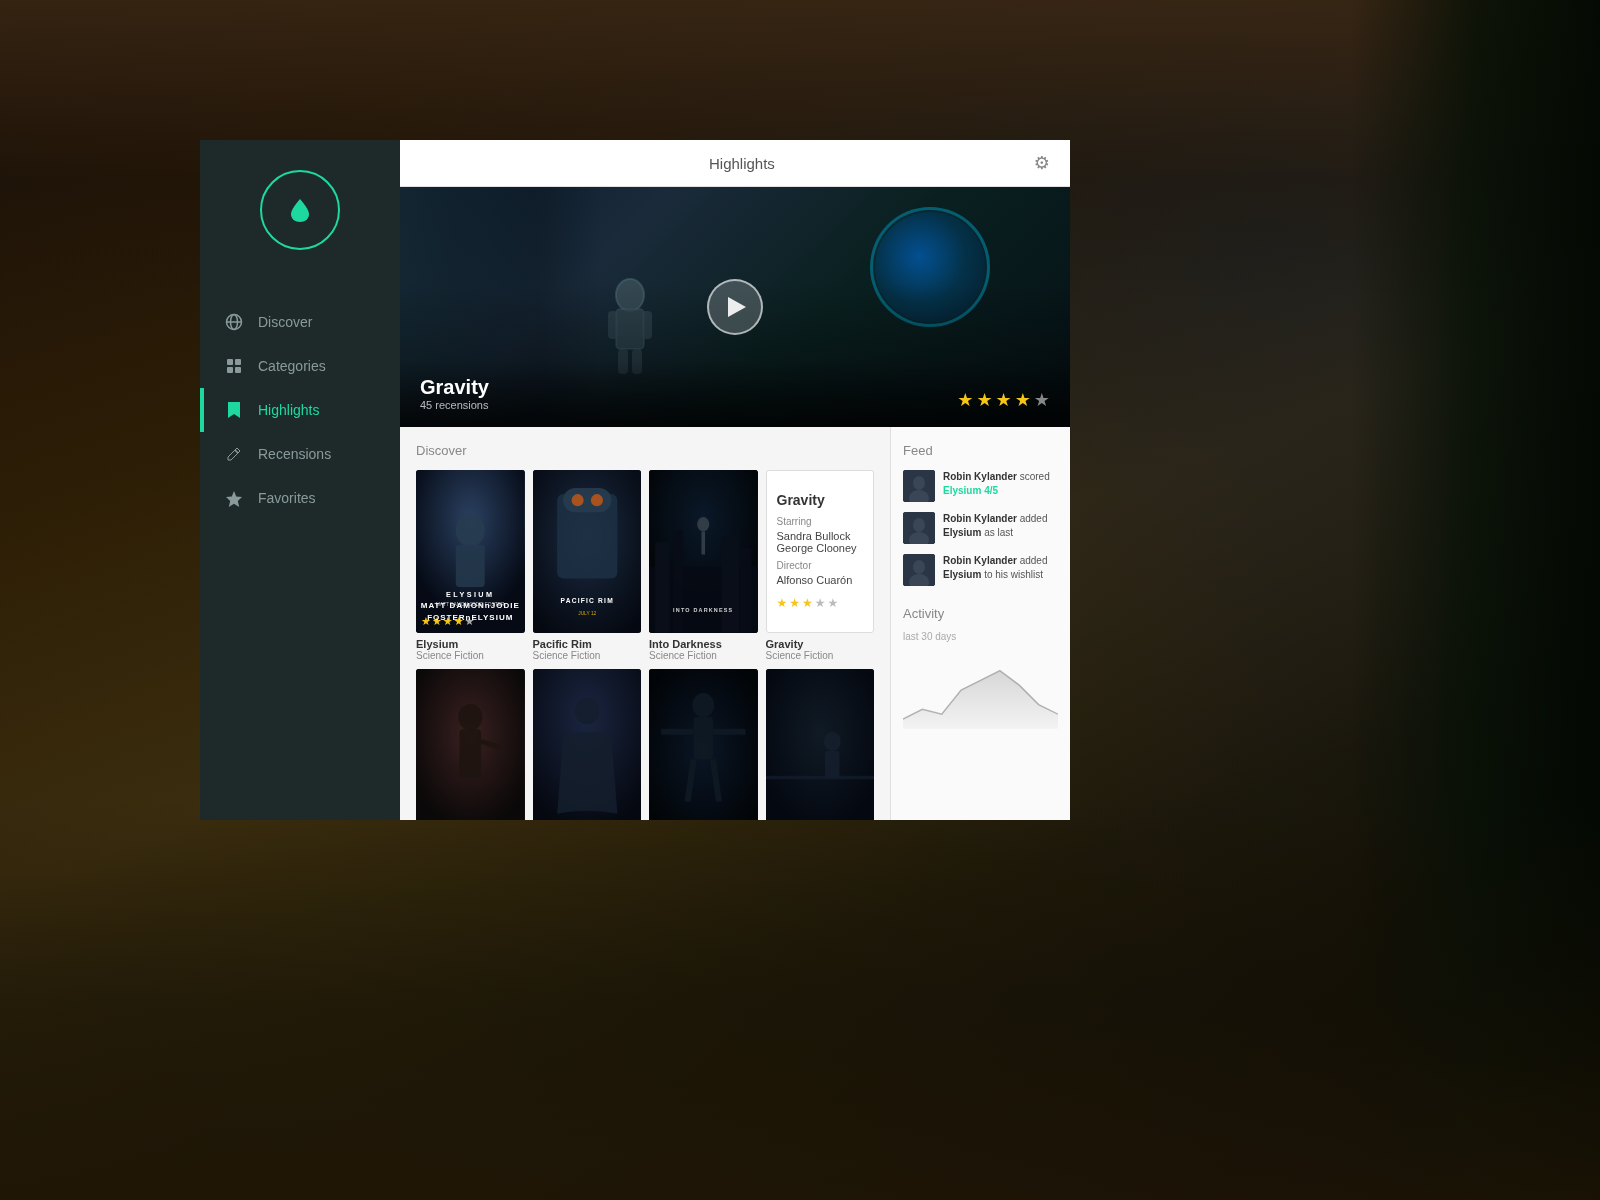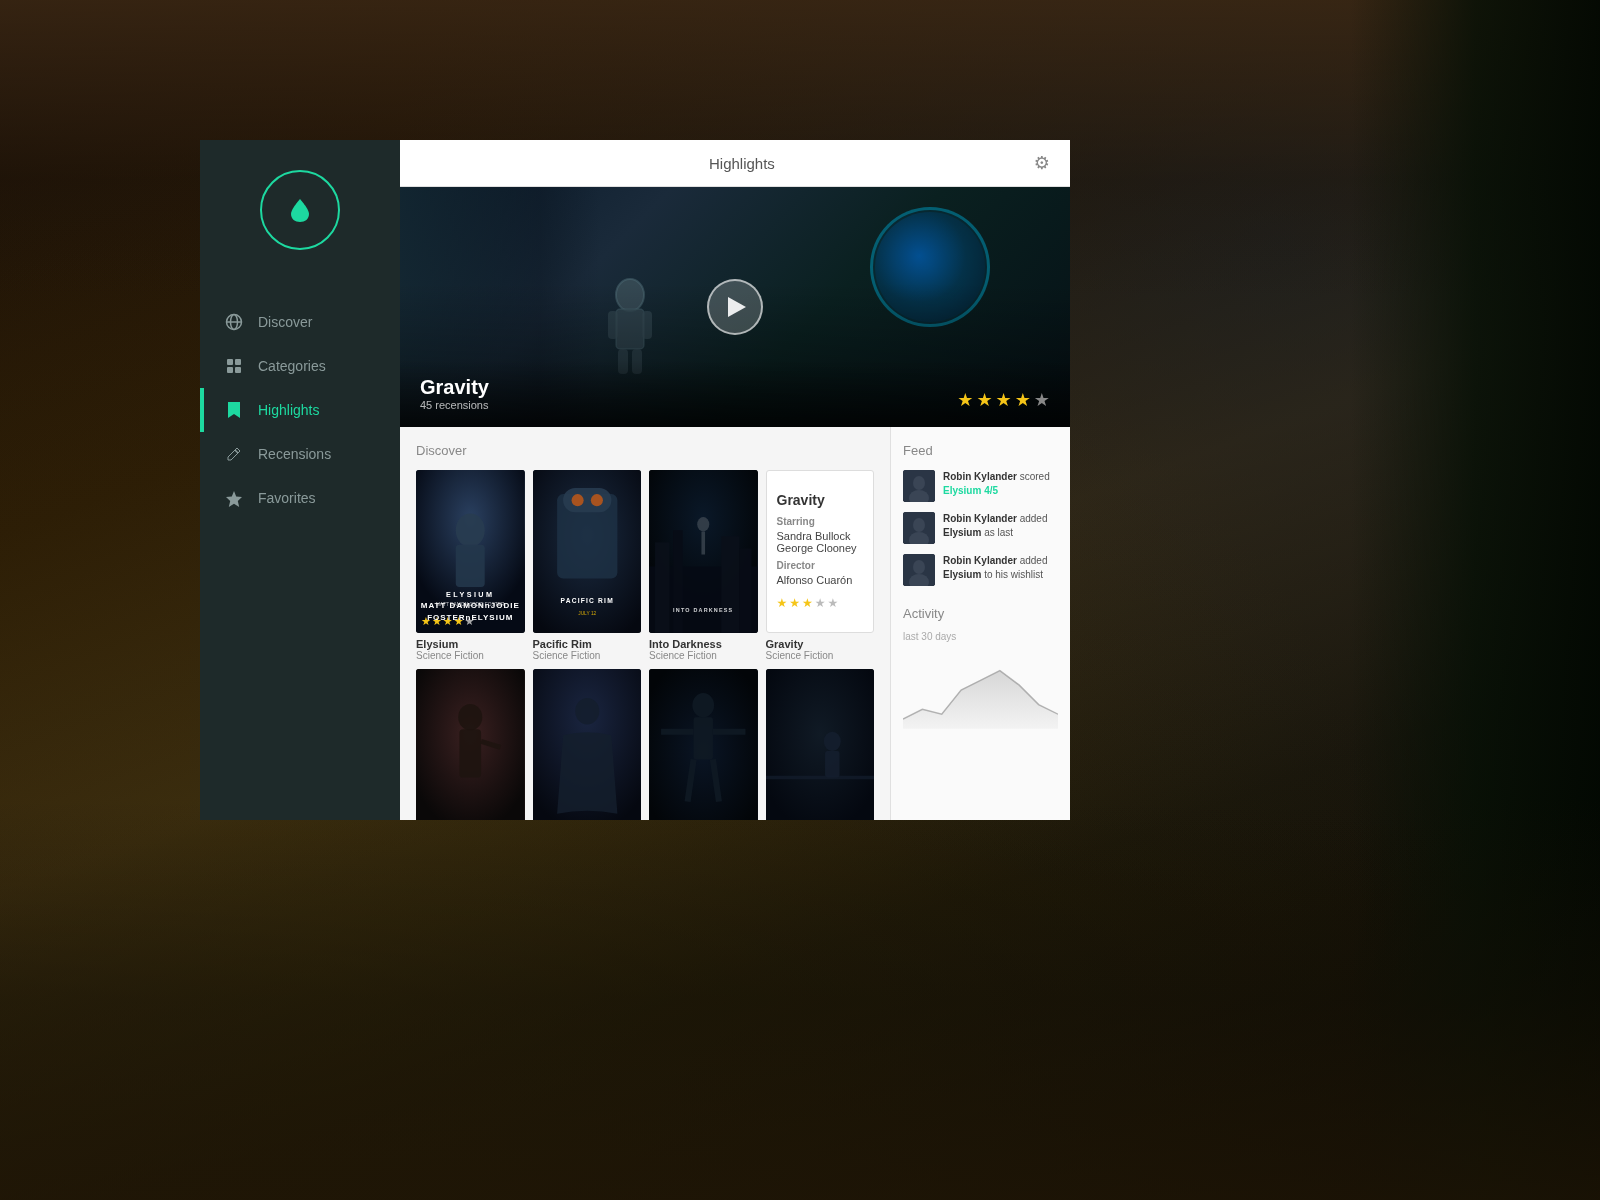--- a/index.html
+++ b/index.html
@@ -272,21 +272,21 @@
     .gravity-title-card {
       font-size: 14px;
       font-weight: 600;
       color: #333;
       margin-bottom: 8px;
     }
     .gravity-meta {
       font-size: 10px;
       color: #888;
       margin-bottom: 3px;
-      font-weight: 700;
+      font-weight: 400;
     }
     .gravity-value {
       font-size: 11px;
       color: #444;
       margin-bottom: 6px;
     }
     .card-stars {
       display: flex;
       gap: 2px;
       margin-top: 4px;

